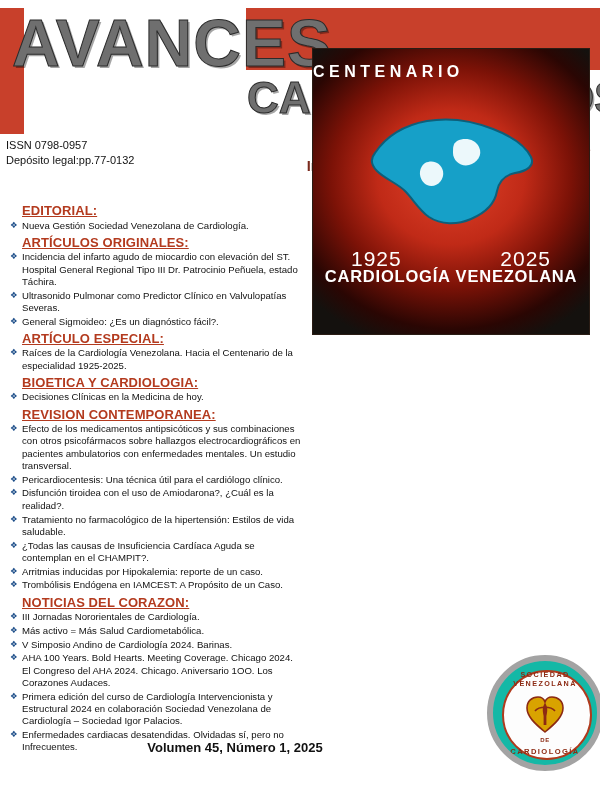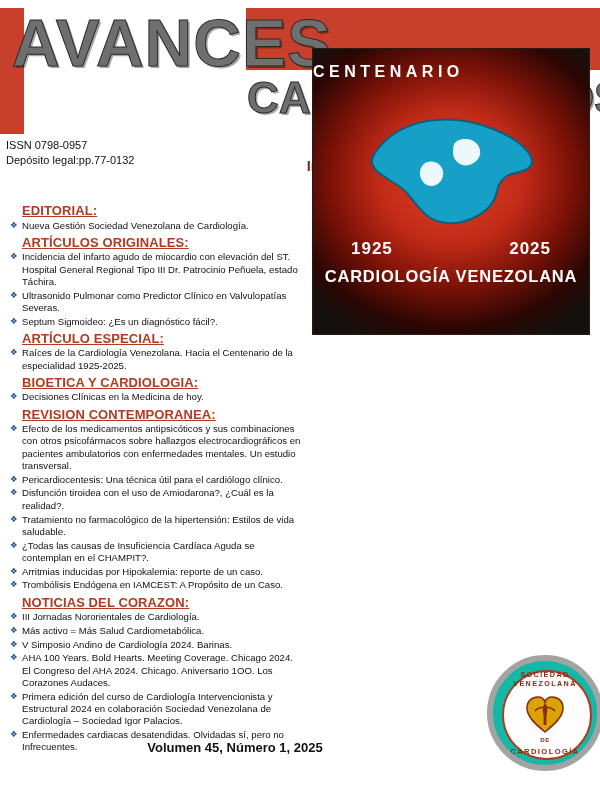--- a/index.html
+++ b/index.html
@@ -136,24 +136,24 @@
     letter-spacing: 4.5px;
   }
   .map-shape {
     position: absolute;
     left: 52px; top: 62px;
     width: 172px; height: 120px;
   }
   .map-shape svg { display: block; }
   .year-left, .year-right {
     position: absolute;
-    top: 190px;
+    top: 198px;
     color: #ffffff;
-    font-size: 17px;
-    font-weight: bold;
+    font-size: 21px;
+    font-weight: normal;
     letter-spacing: 1px;
   }
   .year-left { left: 38px; }
   .year-right { right: 38px; }
   .cover-bottom-text {
     position: absolute;
     left: 0; top: 218px;
     width: 100%;
     text-align: center;
     color: #ffffff;
@@ -234,21 +234,21 @@
 <div class="content">
 
   <div class="col-left">
 
     <div class="section-head">EDITORIAL:</div>
     <div class="item"><span class="bullet">❖</span><span>Nueva Gestión Sociedad Venezolana de Cardiología.</span></div>
 
     <div class="section-head">ARTÍCULOS ORIGINALES:</div>
     <div class="item"><span class="bullet">❖</span><span>Incidencia del infarto agudo de miocardio con elevación del ST. Hospital General Regional Tipo III Dr. Patrocinio Peñuela, estado Táchira.</span></div>
     <div class="item"><span class="bullet">❖</span><span>Ultrasonido Pulmonar como Predictor Clínico en Valvulopatías Severas.</span></div>
-    <div class="item"><span class="bullet">❖</span><span>Septum Sigmoideo: ¿Es un diagnóstico fácil?.</span></div>
+    <div class="item"><span class="bullet">❖</span><span>General Sigmoideo: ¿Es un diagnóstico fácil?.</span></div>
 
     <div class="section-head">ARTÍCULO ESPECIAL:</div>
     <div class="item"><span class="bullet">❖</span><span>Raíces de la Cardiología Venezolana.  Hacia el Centenario de la especialidad 1925-2025.</span></div>
 
     <div class="section-head">BIOETICA Y CARDIOLOGIA:</div>
     <div class="item"><span class="bullet">❖</span><span>Decisiones Clínicas en la Medicina de hoy.</span></div>
 
     <div class="section-head">REVISION CONTEMPORANEA:</div>
     <div class="item"><span class="bullet">❖</span><span>Efecto de los medicamentos antipsicóticos y sus combinaciones con otros psicofármacos sobre hallazgos electrocardiográficos en pacientes ambulatorios con enfermedades mentales. Un estudio transversal.</span></div>
     <div class="item"><span class="bullet">❖</span><span>Pericardiocentesis: Una técnica útil para el cardiólogo clínico.</span></div>

